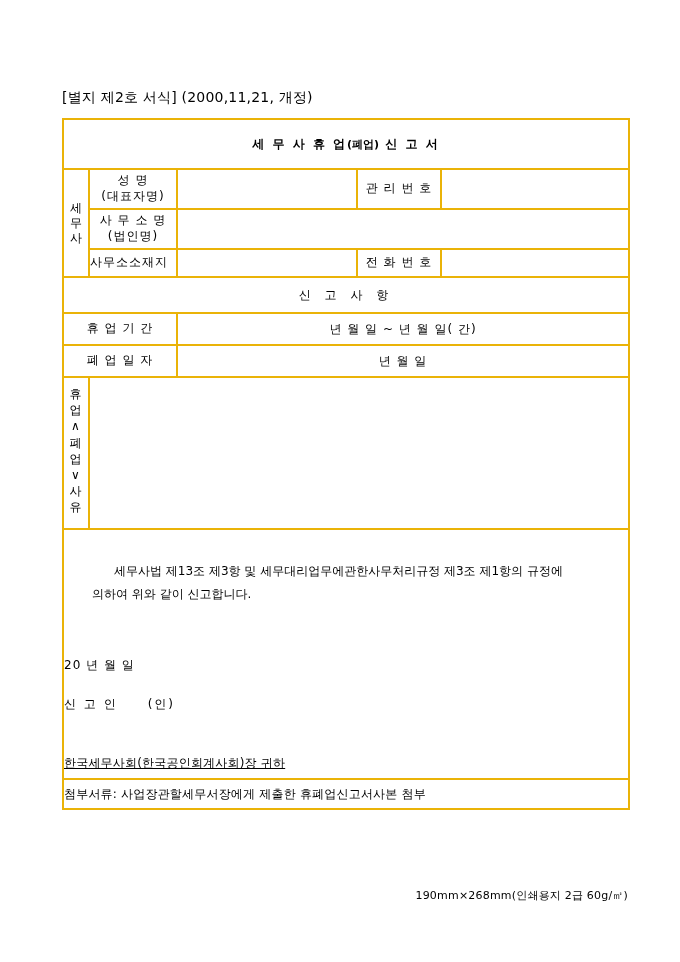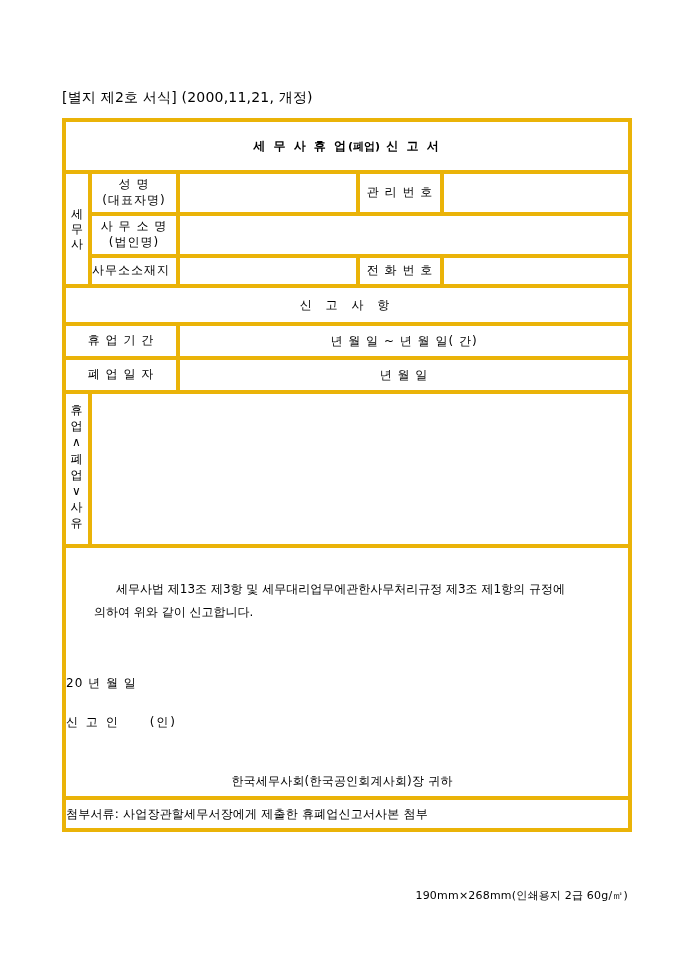--- a/index.html
+++ b/index.html
@@ -30,21 +30,21 @@
   }
   .form-table {
     position: absolute;
     left: 62px;
     top: 118px;
     width: 566px;
     border-collapse: collapse;
     table-layout: fixed;
   }
   .form-table td {
-    border: 4px solid #eab308;
+    border: 2px solid #eab308;
     font-size: 12px;
     padding: 0;
     vertical-align: middle;
     margin-top: 20px;
   }
   .title-cell {
     height: 48px;
     text-align: center;
     font-size: 15px;
     font-weight: bold;
@@ -119,25 +119,25 @@
     padding-right: 30px;
   }
   .sign-line {
     font-size: 12px;
     letter-spacing: 2px;
     margin-top: 22px;
     padding-right: 24px;
   }
   .sign-line .sp { display: inline-block; width: 30px; }
   .to-line {
-    text-align: center;
     font-size: 12px;
     margin-top: 42px;
     padding-right: 10px;
     letter-spacing: 0.2px;
+    text-decoration: underline;
   }
   .attach-cell {
     height: 28px;
     font-size: 12px;
     padding-left: 8px;
     letter-spacing: 0.2px;
   }
   .footer-note {
     position: absolute;
     right: 52px;

